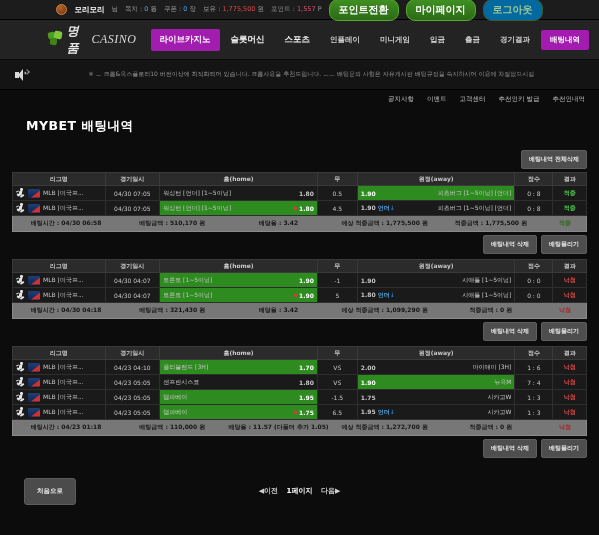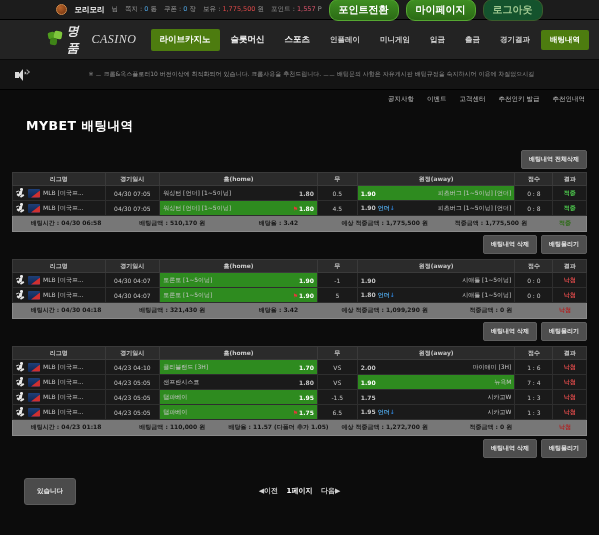--- a/index.html
+++ b/index.html
@@ -26,21 +26,21 @@
   .tb-seg { color:#9a9a9a; font-size:6.5px; white-space:nowrap; }
   .v-blue { color:#4ea3e0; }
   .v-red  { color:#e04a4a; }
   .v-pink { color:#e0566e; }
   .tb-btn {
     padding:3px 9px; border-radius:9px; font-size:10px;
     color:#fff; font-weight:bold; white-space:nowrap;
     border:1px solid transparent;
   }
   .tb-btn.green { background:linear-gradient(#3f8f22,#2b6b15); border-color:#56a832; }
-  .tb-btn.outline { background:#14532d; border-color:#3b5c2c; color:#9fc890; }
+  .tb-btn.outline { background:#0369a1; border-color:#3b5c2c; color:#9fc890; }
 
   
   .header {
     height:40px; background:#232323;
     display:flex; align-items:center; padding:0 10px;
     border-bottom:1px solid #0a0a0a;
   }
   .logo { display:flex; align-items:center; gap:2px; margin-right:14px; margin-left:38px; }
   .logo-mark { width:17px; height:17px; position:relative; }
   .logo-mark span {
@@ -50,21 +50,21 @@
   .logo-mark .s2 { width:8px; height:8px; left:6px; top:0px; background:#7ec63c; transform:rotate(10deg);}
   .logo-mark .s3 { width:7px; height:7px; left:2px; top:7px; background:#3f8418; transform:rotate(6deg);}
   .logo-ko { color:#e8e8e8; font-size:12px; font-weight:bold; letter-spacing:-0.5px;font-style:italic; }
   .logo-en { color:#d8d8d8; font-family:"Liberation Serif",serif; font-size:12px; font-style:italic; letter-spacing:0.5px;}
   .nav { display:flex; align-items:center; gap:2px; }
   .nav-item {
     padding:5px 9px; font-size:7.5px; color:#cdcdcd; white-space:nowrap;
     border-radius:2px; font-weight:bold;
   }
   .nav-item.big { font-size:8.5px; color:#f0f0f0; }
-  .nav-item.active { background:#4d7c0f; color:#ffffff; }
+  .nav-item.active { background:#a21caf; color:#ffffff; }
 
   
   .notice {
     height:30px; background:#141414; display:flex; align-items:center;
     padding:0 14px; gap:10px; border-bottom:1px solid #000;
   }
   .spk { width:14px; height:14px; position:relative; flex:none; }
   .spk .body { position:absolute; left:1px; top:4px; width:4px; height:6px; background:#d9d9d9; }
   .spk .cone { position:absolute; left:4px; top:1px; width:0; height:0;
     border-top:6px solid transparent; border-bottom:6px solid transparent; border-right:5px solid #d9d9d9;}
@@ -582,20 +582,20 @@
           <div class="stat stat-lose">낙첨</div>
         </div>
         <div class="toolbar-right">
           <div class="gbtn">배팅내역 삭제</div>
           <div class="gbtn">배팅물리기</div>
         </div>
       </div>
     </div>
 
   <div class="footer">
-    <div class="home-btn">있습니다</div>
+    <div class="home-btn">처음으로</div>
     <div class="pager">
       <span>◀이전</span>
       <span class="cur">1페이지</span>
       <span>다음▶</span>
     </div>
   </div>
 </div>
 
 </body></html>

